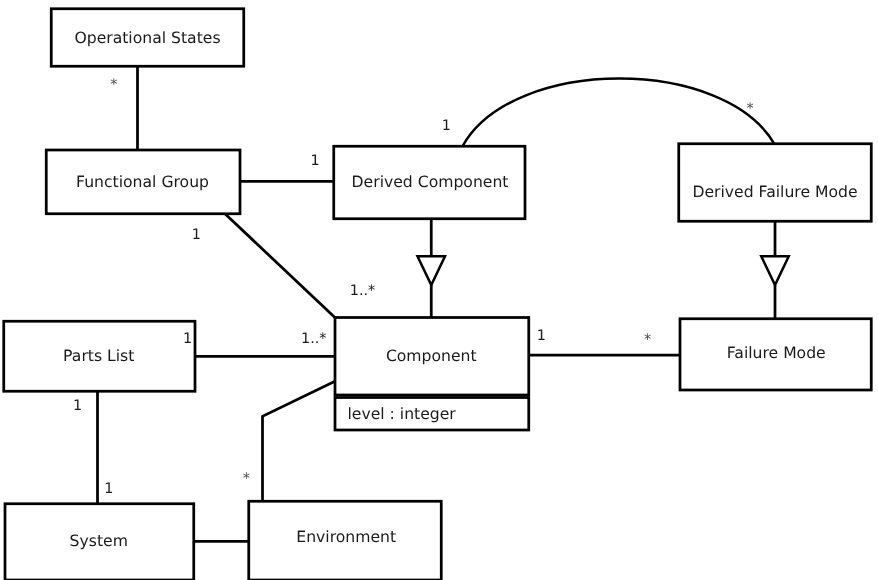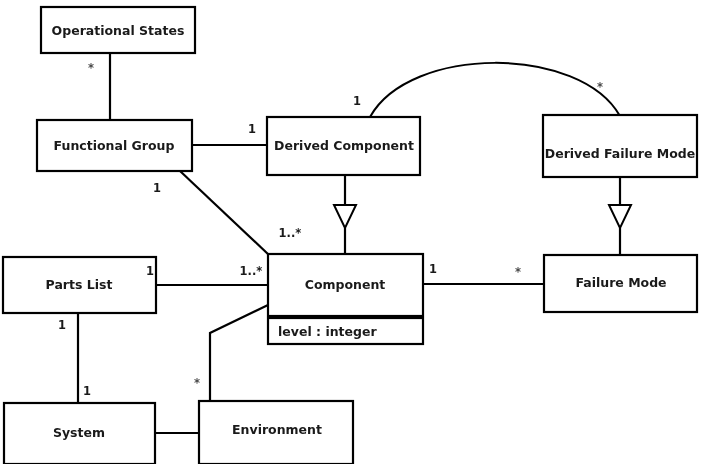--- a/index.html
+++ b/index.html
@@ -11,21 +11,20 @@
     width: 702px;
     height: 464px;
     font-family: "DejaVu Sans", sans-serif;
     overflow: hidden;
   }
   #diagram-root {
     position: relative;
     width: 702px;
     height: 464px;
     background: #ffffff;
-    font-weight: bold;
   }
   svg#uml-canvas {
     position: absolute;
     top: 0;
     left: 0;
     width: 702px;
     height: 464px;
     display: block;
   }
   .cls-box {

